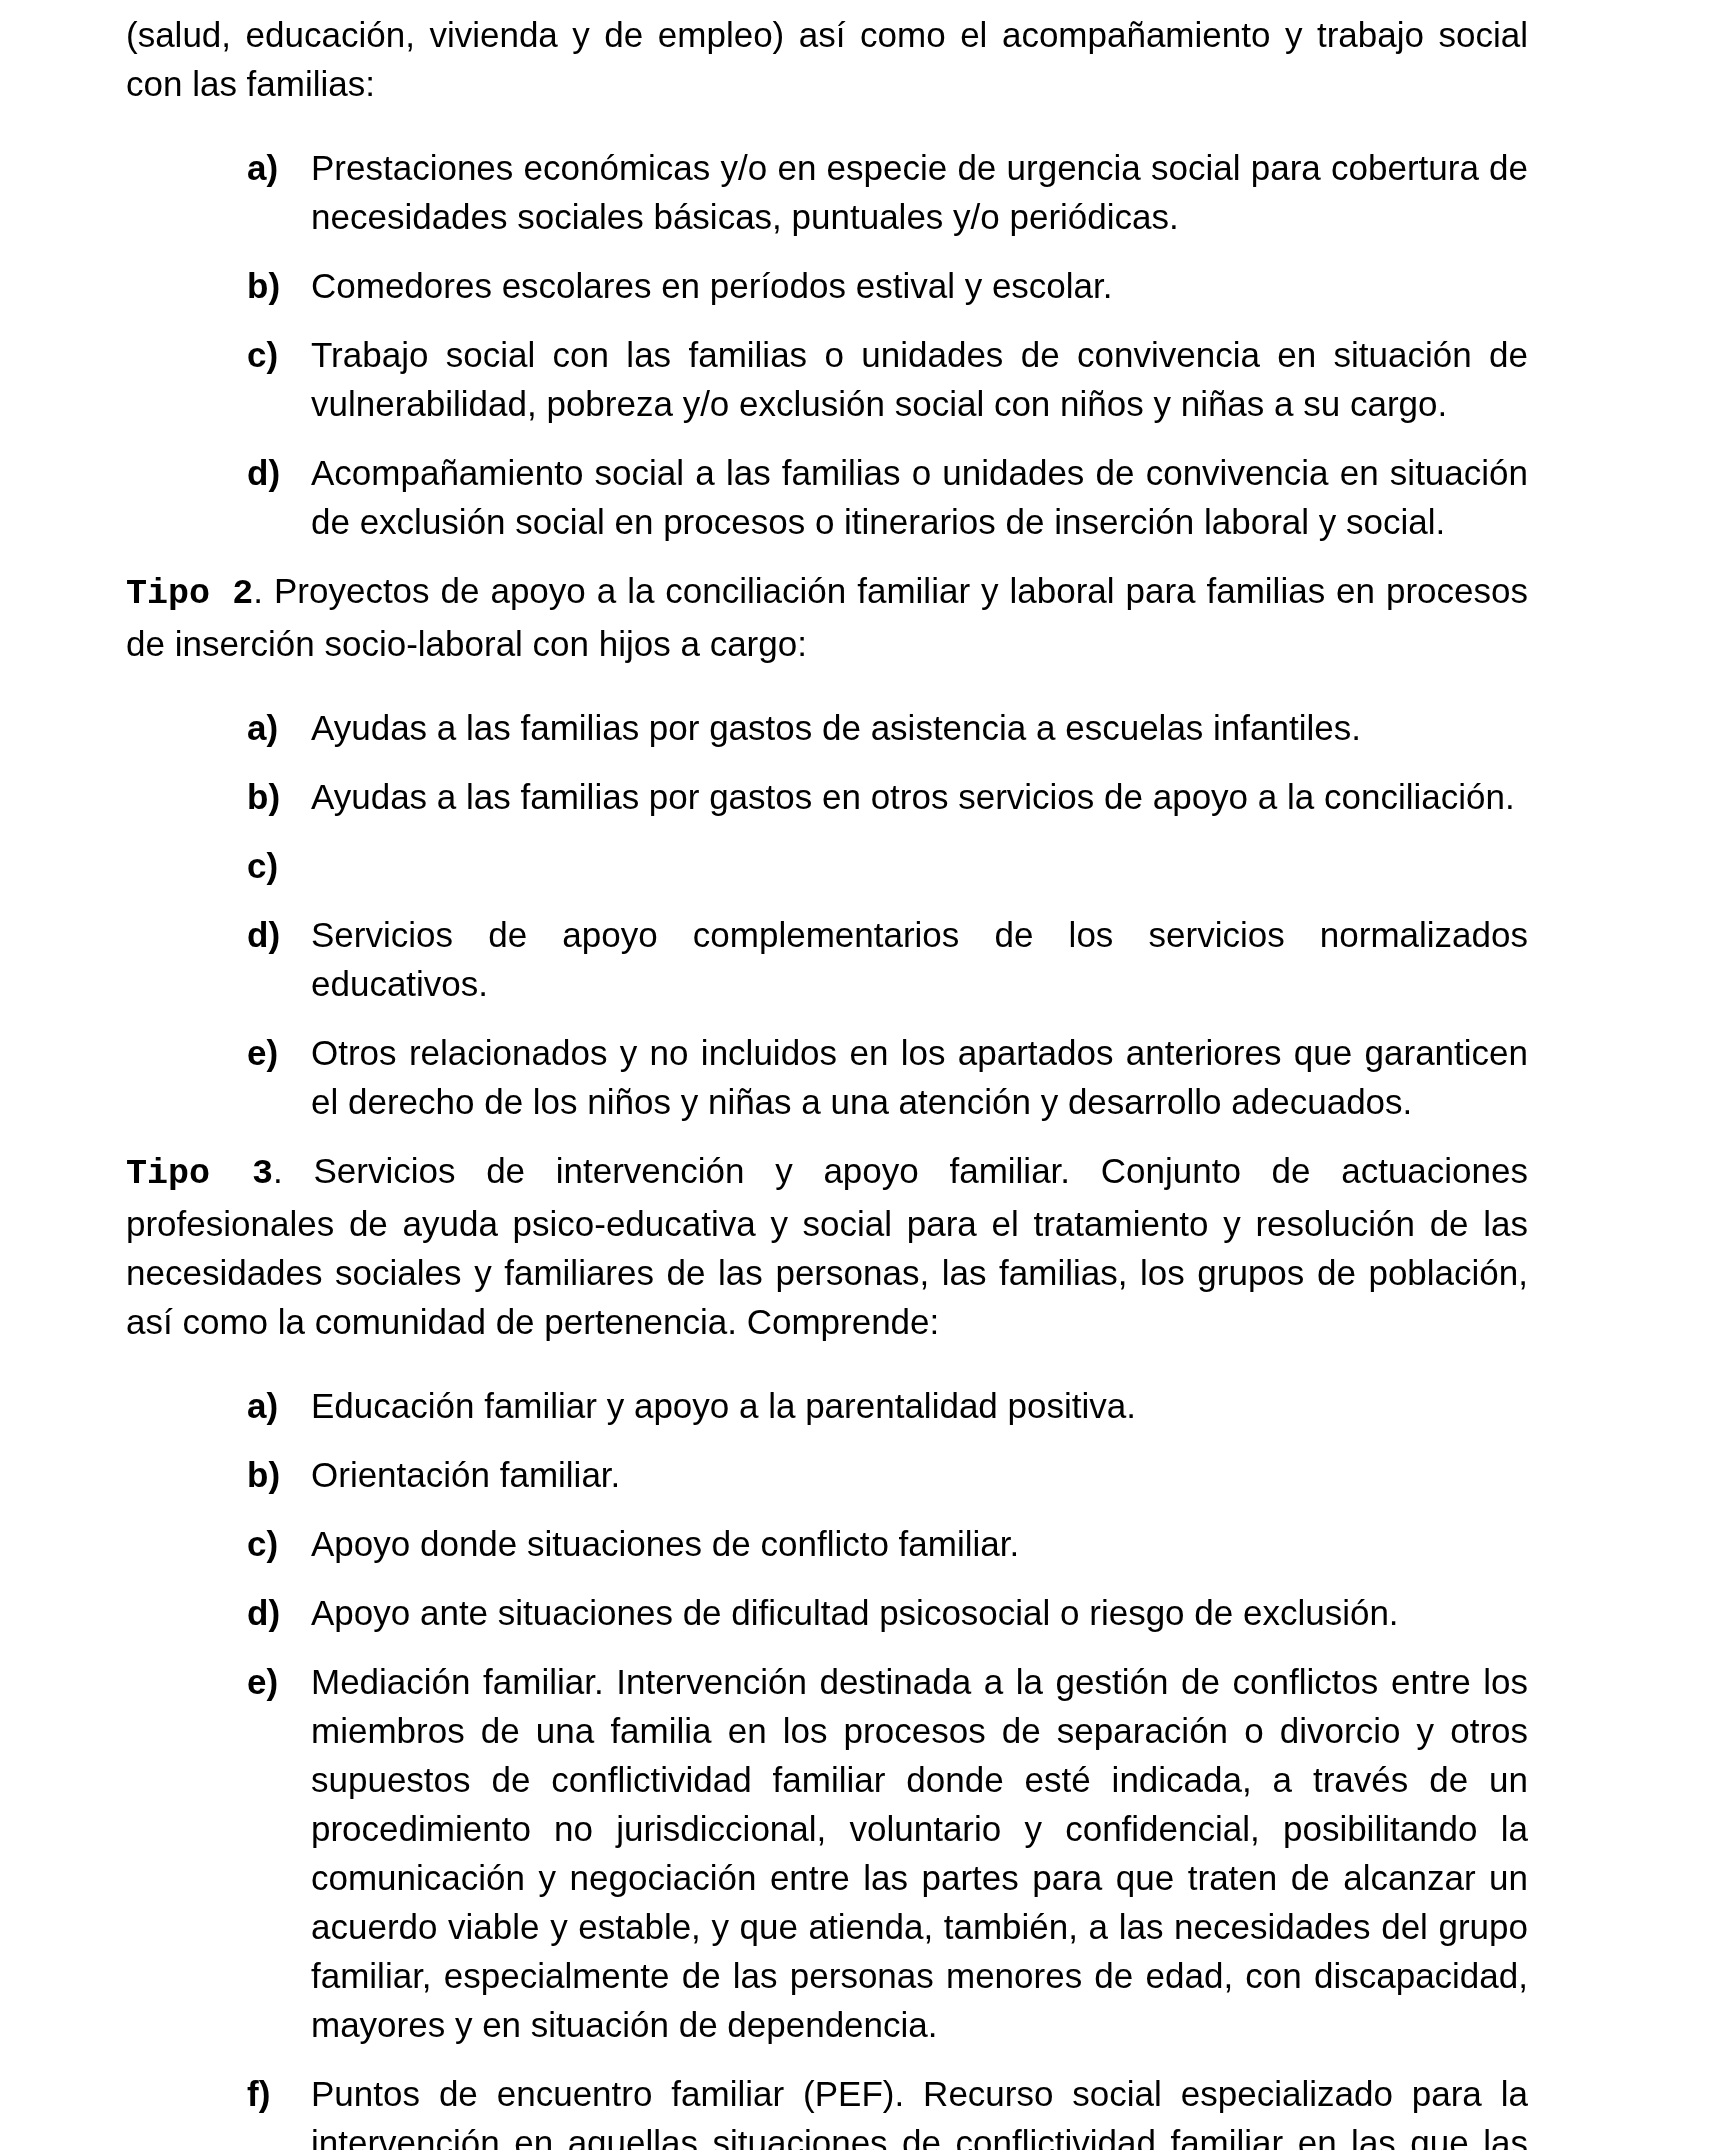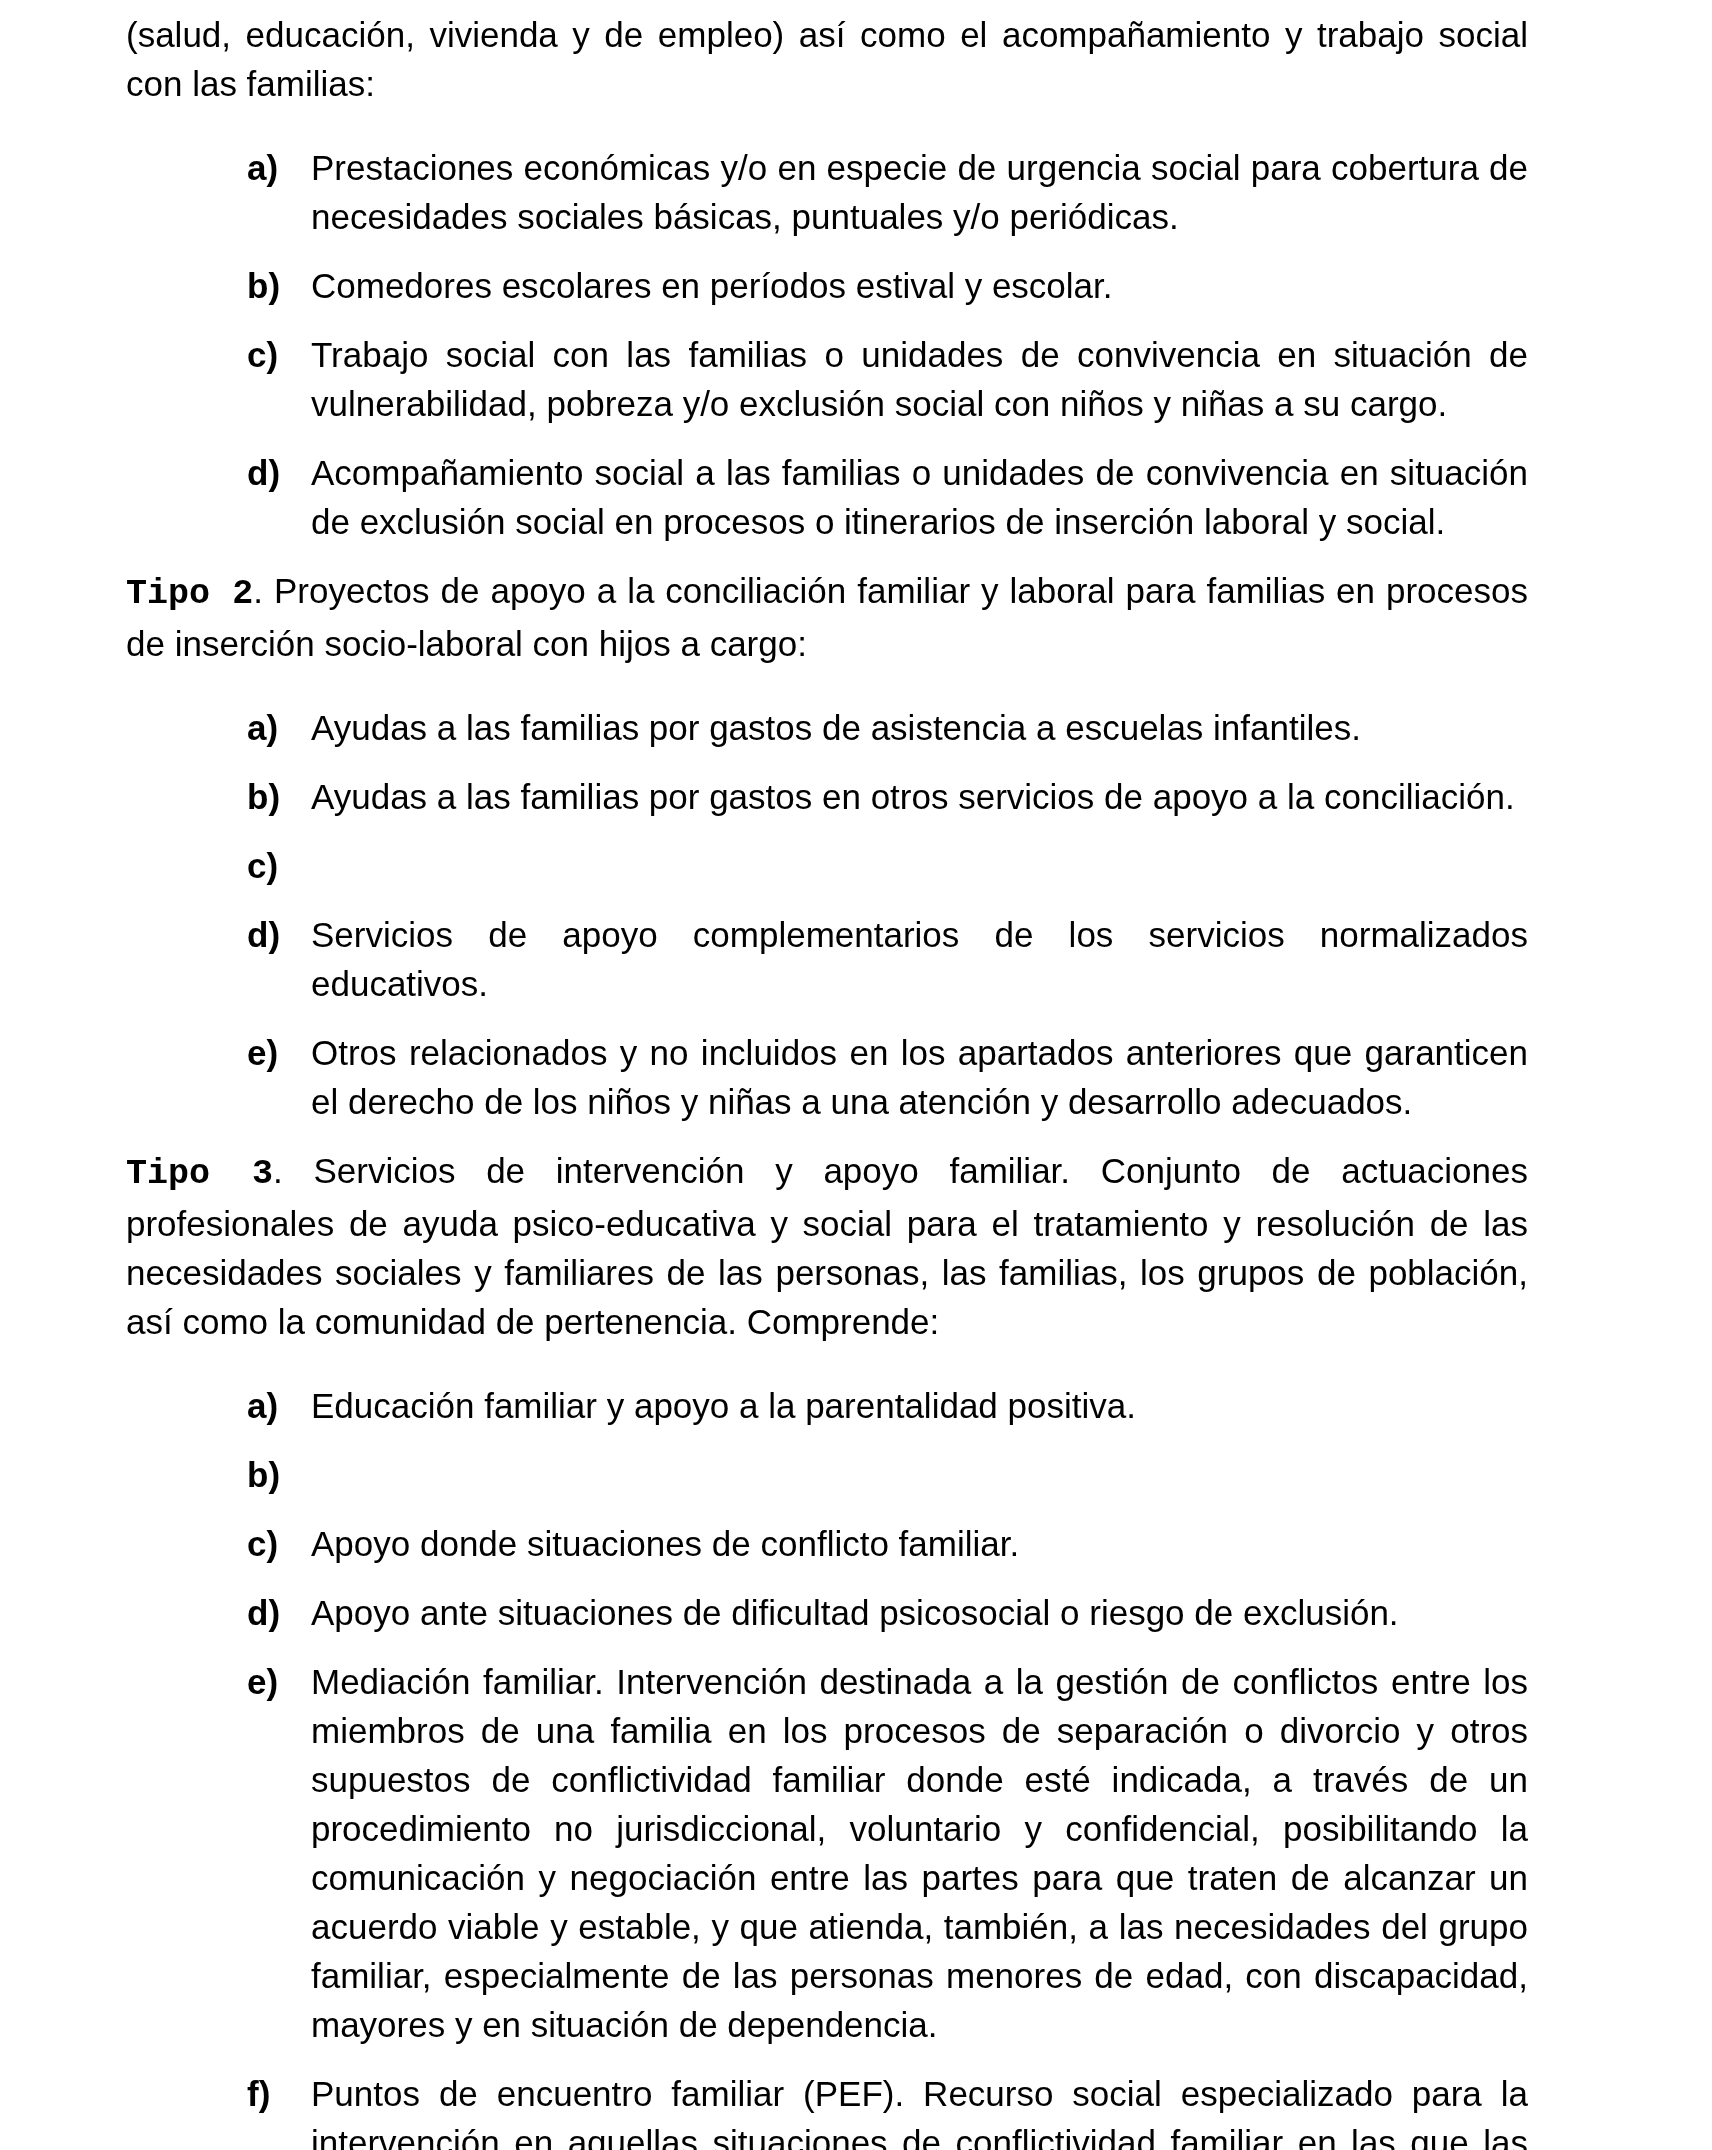--- a/index.html
+++ b/index.html
@@ -97,20 +97,21 @@
 
   <p class="para"><span class="lead">Tipo 3</span><span>. Servicios de intervención y apoyo familiar. Conjunto de actuaciones profesionales de ayuda psico-educativa y social para el tratamiento y resolución de las necesidades sociales y familiares de las personas, las familias, los grupos de población, así como la comunidad de pertenencia. Comprende:</span></p>
 
   <div class="doc-list">
     <div class="doc-item">
       <span class="marker">a)</span>
       <span class="item-text">Educación familiar y apoyo a la parentalidad positiva.</span>
     </div>
     <div class="doc-item">
       <span class="marker">b)</span>
+      <span class="item-text">Orientación familiar.</span>
     </div>
     <div class="doc-item">
       <span class="marker">c)</span>
       <span class="item-text">Apoyo donde situaciones de conflicto familiar.</span>
     </div>
     <div class="doc-item">
       <span class="marker">d)</span>
       <span class="item-text">Apoyo ante situaciones de dificultad psicosocial o riesgo de exclusión.</span>
     </div>
     <div class="doc-item">

